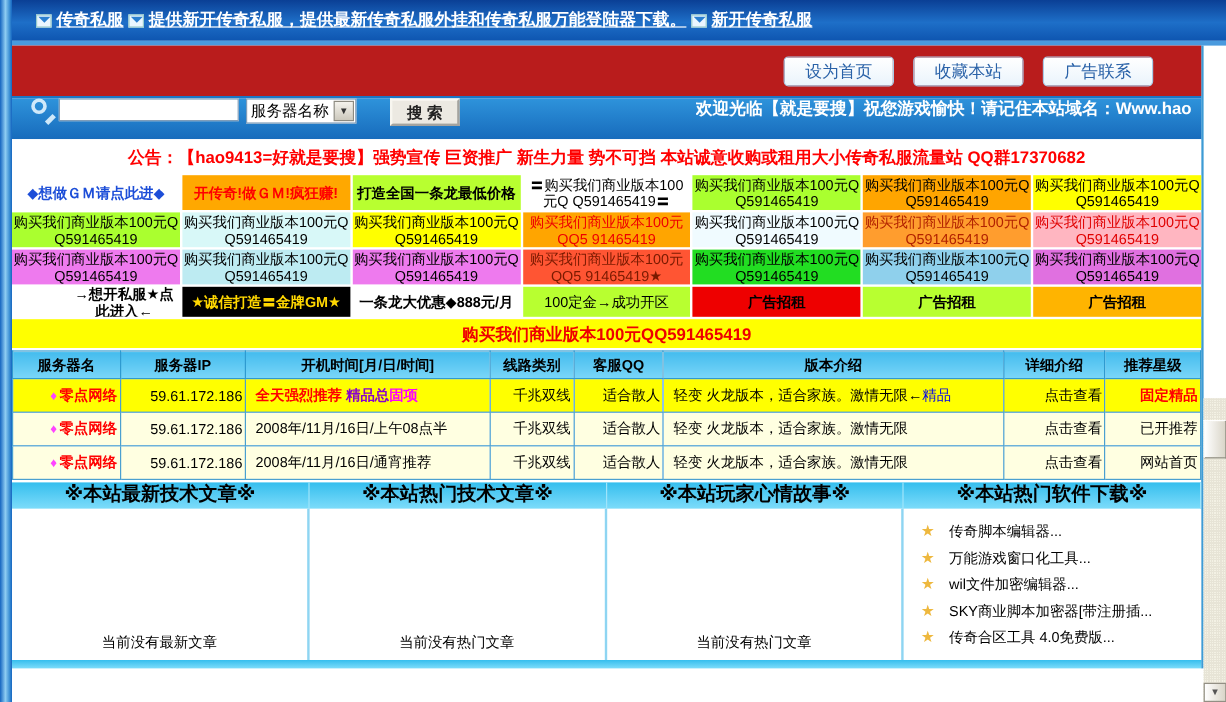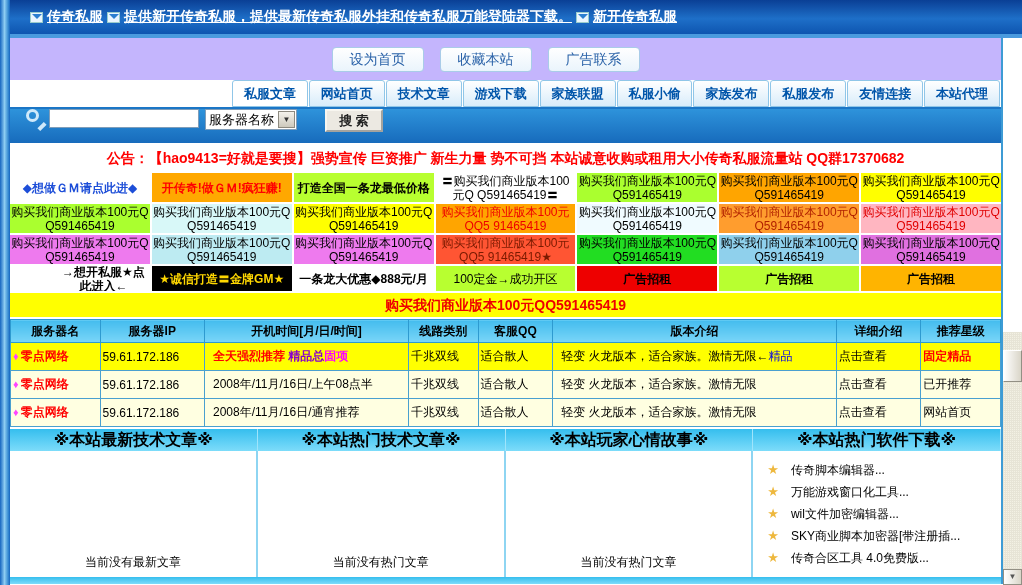--- a/index.html
+++ b/index.html
@@ -18,21 +18,21 @@
   .title-seg { display:flex; align-items:center; margin-right:4px; }
   .mail-icon { display:inline-block; width:13px; height:11px; background:#eaf6ff; border:1px solid #9cc;
     margin-right:4px; position:relative; }
   .mail-icon::after { content:""; position:absolute; left:1px; top:1px; border:4px solid transparent;
     border-top:5px solid #2b7fd0; width:0; height:0; border-left-width:5px; border-right-width:5px; }
   .title-link { text-decoration:underline; cursor:pointer; }
 
   .page { position:relative; margin-left:10px; width:993px; border-right:2px solid #3d9bd5; }
 
   
-  .btn-row { height:42px; background:#c4b5fd; display:flex; justify-content:center;
+  .btn-row { height:42px; background:#b91c1c; display:flex; justify-content:flex-end;
     align-items:center; padding-right:40px; gap:16px; }
   .hdr-btn { width:92px; height:25px; border:1px solid #a9cce8; border-radius:4px;
     background:linear-gradient(180deg,#ffffff,#eaf4fc); color:#2a62a8; font-size:14px;
     text-align:center; line-height:23px; cursor:pointer; }
 
   
   .tabs { height:27px; display:flex; padding-left:222px; background:#fff; }
   .tab { width:77px; height:27px; text-align:center; line-height:26px; font-size:13px; font-weight:bold;
     color:#0055aa; background:linear-gradient(180deg,#ffffff,#d8ecfa); border:1px solid #90c6e8;
     border-radius:3px 3px 0 0; margin-right:1px; cursor:pointer; }
@@ -69,21 +69,21 @@
   .ad-bold { font-weight:bold; }
 
   
   .buy-banner { height:24px; margin-top:2px; background:#ffff00; color:#ee0000; font-size:14px;
     font-weight:bold; text-align:center; line-height:24px; }
 
   
   table.srv { width:100%; border-collapse:collapse; margin-top:2px; table-layout:fixed; }
   table.srv th { height:23px; background:linear-gradient(180deg,#44bcee,#7ad6f8); color:#000;
     font-size:12px; font-weight:bold; border:1px solid #2e9ad0; overflow:hidden; white-space:nowrap; }
-  table.srv td { height:28px; font-size:12px; color:#000; border:1px solid #4aa0d0; text-align:left;
+  table.srv td { height:28px; font-size:12px; color:#000; border:1px solid #4aa0d0; text-align:right;
     overflow:hidden; white-space:nowrap; padding:0 2px; }
   table.srv td.al { text-align:left; padding-left:8px; }
   .srv-name { color:#ff0000; font-weight:bold; cursor:pointer; }
   .gem-icon { color:#ff44ff; font-size:11px; margin-right:2px; }
   .detail-link { cursor:pointer; }
   tr.r0 td.time-cell { font-weight:bold; }
 
   
   .section-bar { height:22px; margin-top:2px; display:grid; grid-template-columns:repeat(4,1fr);
     background:linear-gradient(180deg,#35beee,#7ddcfa); }
@@ -134,41 +134,30 @@
   </div>
 
 <div class="page">
 
   <div class="btn-row" id="header-buttons">
       <div class="hdr-btn">设为首页</div>
       <div class="hdr-btn">收藏本站</div>
       <div class="hdr-btn">广告联系</div>
     </div>
 
-  <div class="tabs" id="nav-tabs">
-      <div class="tab active">私服文章</div>
-      <div class="tab">网站首页</div>
-      <div class="tab">技术文章</div>
-      <div class="tab">游戏下载</div>
-      <div class="tab">家族联盟</div>
-      <div class="tab">私服小偷</div>
-      <div class="tab">家族发布</div>
-      <div class="tab">私服发布</div>
-      <div class="tab">友情连接</div>
-      <div class="tab">本站代理</div>
-    </div>
 
   <div class="search-bar">
     <span class="mag"></span>
     <input class="search-input" type="text" value="" style="">
     <div class="fake-select">
       <span class="sel-text">服务器名称</span>
       <span class="sel-arrow">▼</span>
     </div>
     <div class="search-btn">搜 索</div>
+    <div class="welcome">欢迎光临【就是要搜】祝您游戏愉快！请记住本站域名：Www.hao</div>
   </div>
 
   <div class="announce">公告：【hao9413=好就是要搜】强势宣传 巨资推广 新生力量 势不可挡 本站诚意收购或租用大小传奇私服流量站 QQ群17370682</div>
 
   <div class="ad-grid" id="ad-grid">
       <div class="ad-cell ad-bold" style="background: rgb(255, 255, 255); color: #1d4ed8;">◆想做ＧＭ请点此进◆</div>
       <div class="ad-cell ad-bold" style="background: rgb(255, 168, 0); color: rgb(255, 0, 0);">开传奇!做ＧＭ!疯狂赚!</div>
       <div class="ad-cell ad-bold" style="background: rgb(184, 255, 48); color: rgb(0, 0, 0);">打造全国一条龙最低价格</div>
       <div class="ad-cell" style="background: rgb(255, 255, 255); color: rgb(0, 0, 0);">〓购买我们商业版本100元Q Q591465419〓</div>
       <div class="ad-cell" style="background: rgb(170, 255, 47); color: rgb(0, 0, 0);">购买我们商业版本100元Q Q591465419</div>

